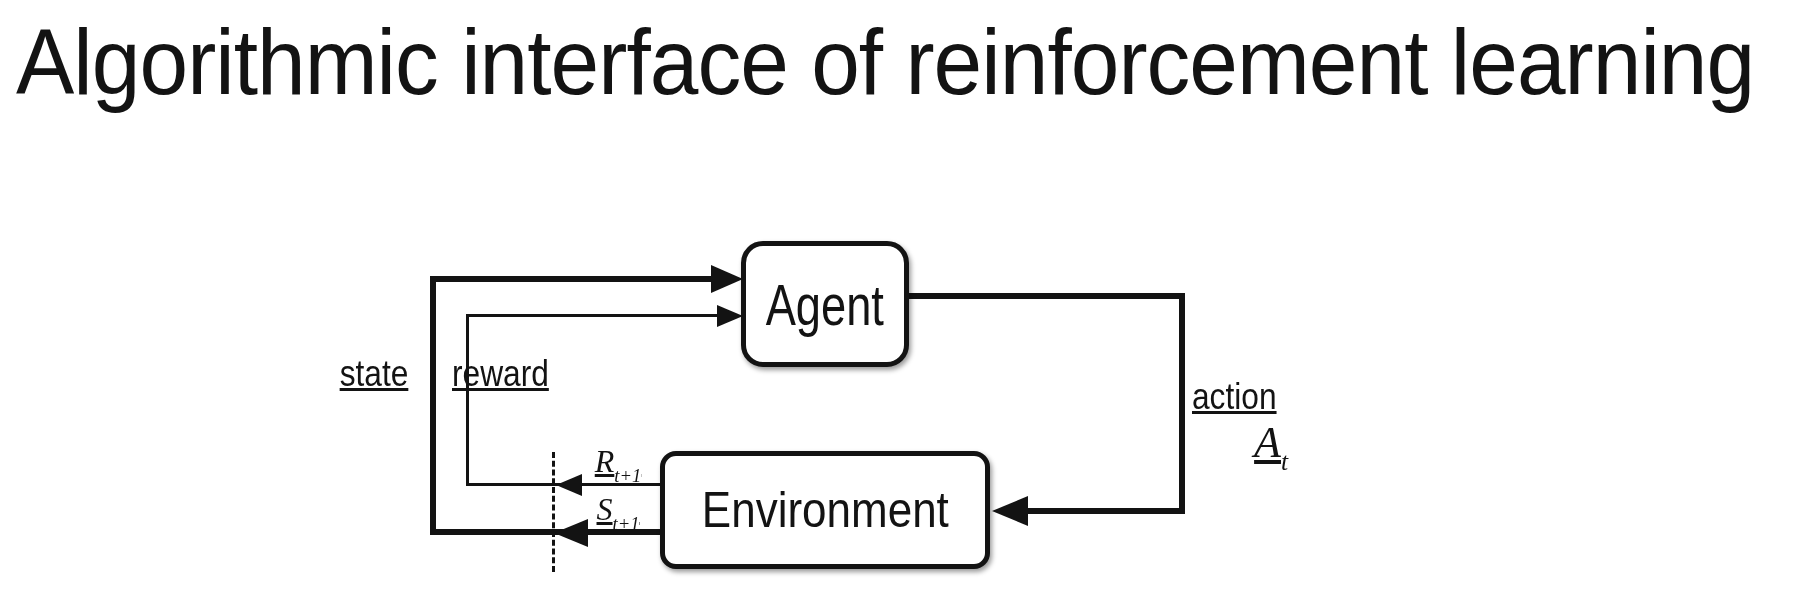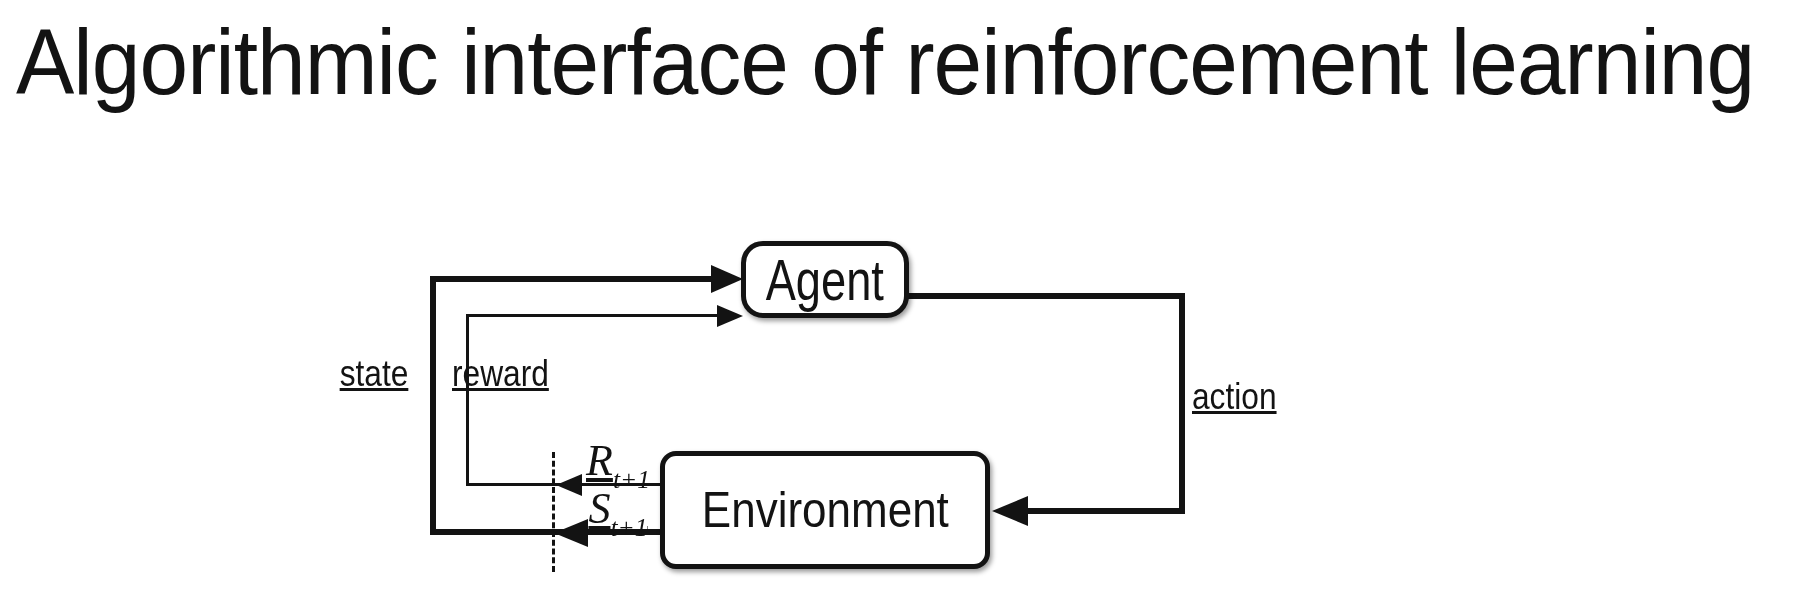--- a/index.html
+++ b/index.html
@@ -28,21 +28,21 @@
   }
   
   .node{
     position:absolute;
     background:var(--box);
     border:5px solid var(--ink);
     border-radius:22px;
     display:flex;align-items:center;justify-content:center;
     box-shadow:2px 3px 5px rgba(0,0,0,0.40);
   }
-  .node-agent{left:741px;top:241px;width:168px;height:77px;}
+  .node-agent{left:741px;top:241px;width:168px;height:126px;}
   .node-env{left:660px;top:451px;width:330px;height:118px;border-radius:16px;}
   .node-label{white-space:nowrap;font-weight:400;}
   .node-agent .node-label{font-size:58px;transform:scaleX(0.78);}
   .node-env .node-label{font-size:50px;transform:scaleX(0.88);}
   
   .line{position:absolute;background:var(--ink);}
   .seg-state-top{left:430px;top:276px;width:283px;height:6px;}
   .seg-state-vert{left:430px;top:276px;width:6px;height:259px;}
   .seg-state-bottom{left:430px;top:529px;width:234px;height:6px;}
   .seg-reward-top{left:466px;top:314px;width:252px;height:3px;}
@@ -73,21 +73,21 @@
     font-size:36px;line-height:42px;
     transform:scaleX(0.88);transform-origin:center;
     display:block;white-space:nowrap;
   }
   .label-left .word{transform-origin:left;}
   .sym{
     font-family:"Liberation Serif",serif;font-style:italic;
     display:block;white-space:nowrap;
   }
   .sym-lg{font-size:44px;line-height:50px;}
-  .sym-sm{font-size:44px;line-height:36px;}
+  .sym-sm{font-size:32px;line-height:36px;}
   .sym sub{
     font-size:0.58em;font-style:italic;
     position:relative;top:0.12em;line-height:0;
   }
   .label-state{left:322px;top:353px;width:104px;text-align:center;}
   .label-reward{left:452px;top:353px;text-align:left;}
   .label-action{left:1192px;top:376px;text-align:right;}
   .label-next-reward{left:572px;top:443px;width:92px;text-align:center;}
   .label-next-state{left:572px;top:491px;width:92px;text-align:center;}
 </style>
@@ -127,20 +127,21 @@
   <div class="label-stack label-state">
     <span class="word">state</span>
   </div>
 
   <div class="label-stack label-reward label-left">
     <span class="word">reward</span>
   </div>
 
   <div class="label-stack label-action label-left">
     <span class="word">action</span>
+    <span class="sym sym-lg"><span>A</span><sub>t</sub></span>
   </div>
 
   <div class="label-stack label-next-reward">
     <span class="sym sym-sm"><span>R</span><sub>t+1</sub></span>
   </div>
 
   <div class="label-stack label-next-state">
     <span class="sym sym-sm"><span>S</span><sub>t+1</sub></span>
   </div>
 

